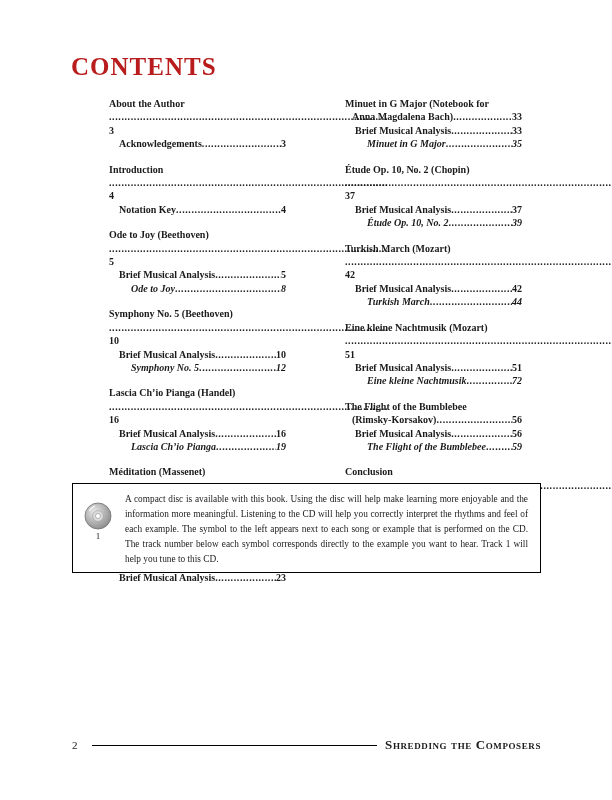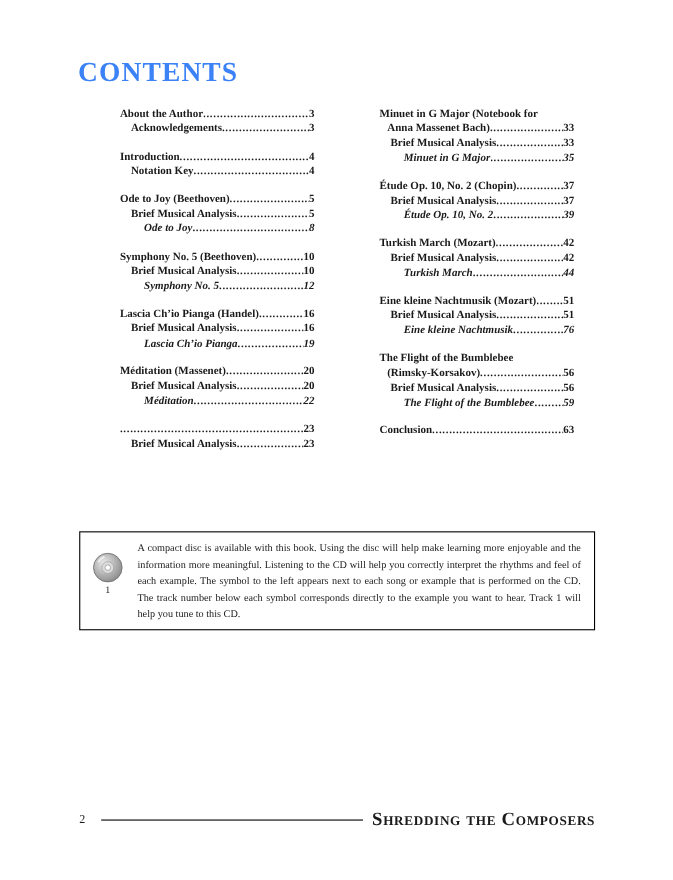--- a/index.html
+++ b/index.html
@@ -13,21 +13,21 @@
   }
   .page { position: absolute; inset: 0; background: #ffffff; }
 
   
   .page-title {
     position: absolute;
     left: 71px; top: 53px;
     font-size: 25px;
     font-weight: 800;
     letter-spacing: 1px;
-    color: #3b82f6;
+    color: #b91c1c;
   }
 
   
   .toc-col { position: absolute; top: 97px; width: 177px; }
   #toc-left  { left: 109px; }
   #toc-right { left: 345px; }
   .toc-group { margin-bottom: 12px; }
   .toc-row {
     display: flex;
     align-items: baseline;
@@ -37,21 +37,21 @@
     font-weight: bold;
   }
   .toc-row .lab { flex: 0 0 auto; }
   .toc-row .dots { flex: 1 1 auto; overflow: hidden; min-width: 2px; }
   .toc-row .dots::after {
     content: "..........................................................................................";
     letter-spacing: 0.6px;
     font-style: normal;
   }
   .toc-row .pg { flex: 0 0 auto; }
-  .lvl-h      { font-weight: bold; }
+  .lvl-h      { font-weight: bold; flex-direction: column; }
   .lvl-h-cont { font-weight: bold; }
   .lvl-h-cont .lab { padding-left: 7px; }
   .lvl-sub  .lab { padding-left: 10px; }
   .lvl-song { font-style: italic; }
   .lvl-song .lab { padding-left: 22px; }
 
   
   .cd-box {
     position: absolute;
     left: 72px; top: 483px;
@@ -90,21 +90,21 @@
     align-items: center;
   }
   .footer-page-number { font-size: 11px; line-height: 12px; }
   .footer-rule {
     flex: 1 1 auto;
     border-top: 1.6px solid #000000;
     margin: 0 8px 0 14px;
     height: 0;
   }
   .footer-book-title {
-    font-size: 17px;
+    font-size: 13px;
     font-weight: bold;
     font-variant: small-caps;
     letter-spacing: 0.6px;
     line-height: 12px;
   }
 </style>
 </head>
 <body>
 
 <div class="page">
@@ -215,21 +215,21 @@
           <span class="pg">23</span>
         </div>
       </div>
     </div>
   <div class="toc-col" id="toc-right">
       <div class="toc-group">
         <div class="toc-row lvl-h">
           <span class="lab">Minuet in G Major (Notebook for</span>
         </div>
         <div class="toc-row lvl-h-cont">
-          <span class="lab">Anna Massenet Bach)</span>
+          <span class="lab">Anna Magdalena Bach)</span>
           <span class="dots"></span>
           <span class="pg">33</span>
         </div>
         <div class="toc-row lvl-sub">
           <span class="lab">Brief Musical Analysis</span>
           <span class="dots"></span>
           <span class="pg">33</span>
         </div>
         <div class="toc-row lvl-song">
           <span class="lab">Minuet in G Major</span>
@@ -278,21 +278,21 @@
           <span class="pg">51</span>
         </div>
         <div class="toc-row lvl-sub">
           <span class="lab">Brief Musical Analysis</span>
           <span class="dots"></span>
           <span class="pg">51</span>
         </div>
         <div class="toc-row lvl-song">
           <span class="lab">Eine kleine Nachtmusik</span>
           <span class="dots"></span>
-          <span class="pg">76</span>
+          <span class="pg">72</span>
         </div>
       </div>
       <div class="toc-group">
         <div class="toc-row lvl-h">
           <span class="lab">The Flight of the Bumblebee</span>
         </div>
         <div class="toc-row lvl-h-cont">
           <span class="lab">(Rimsky-Korsakov)</span>
           <span class="dots"></span>
           <span class="pg">56</span>

